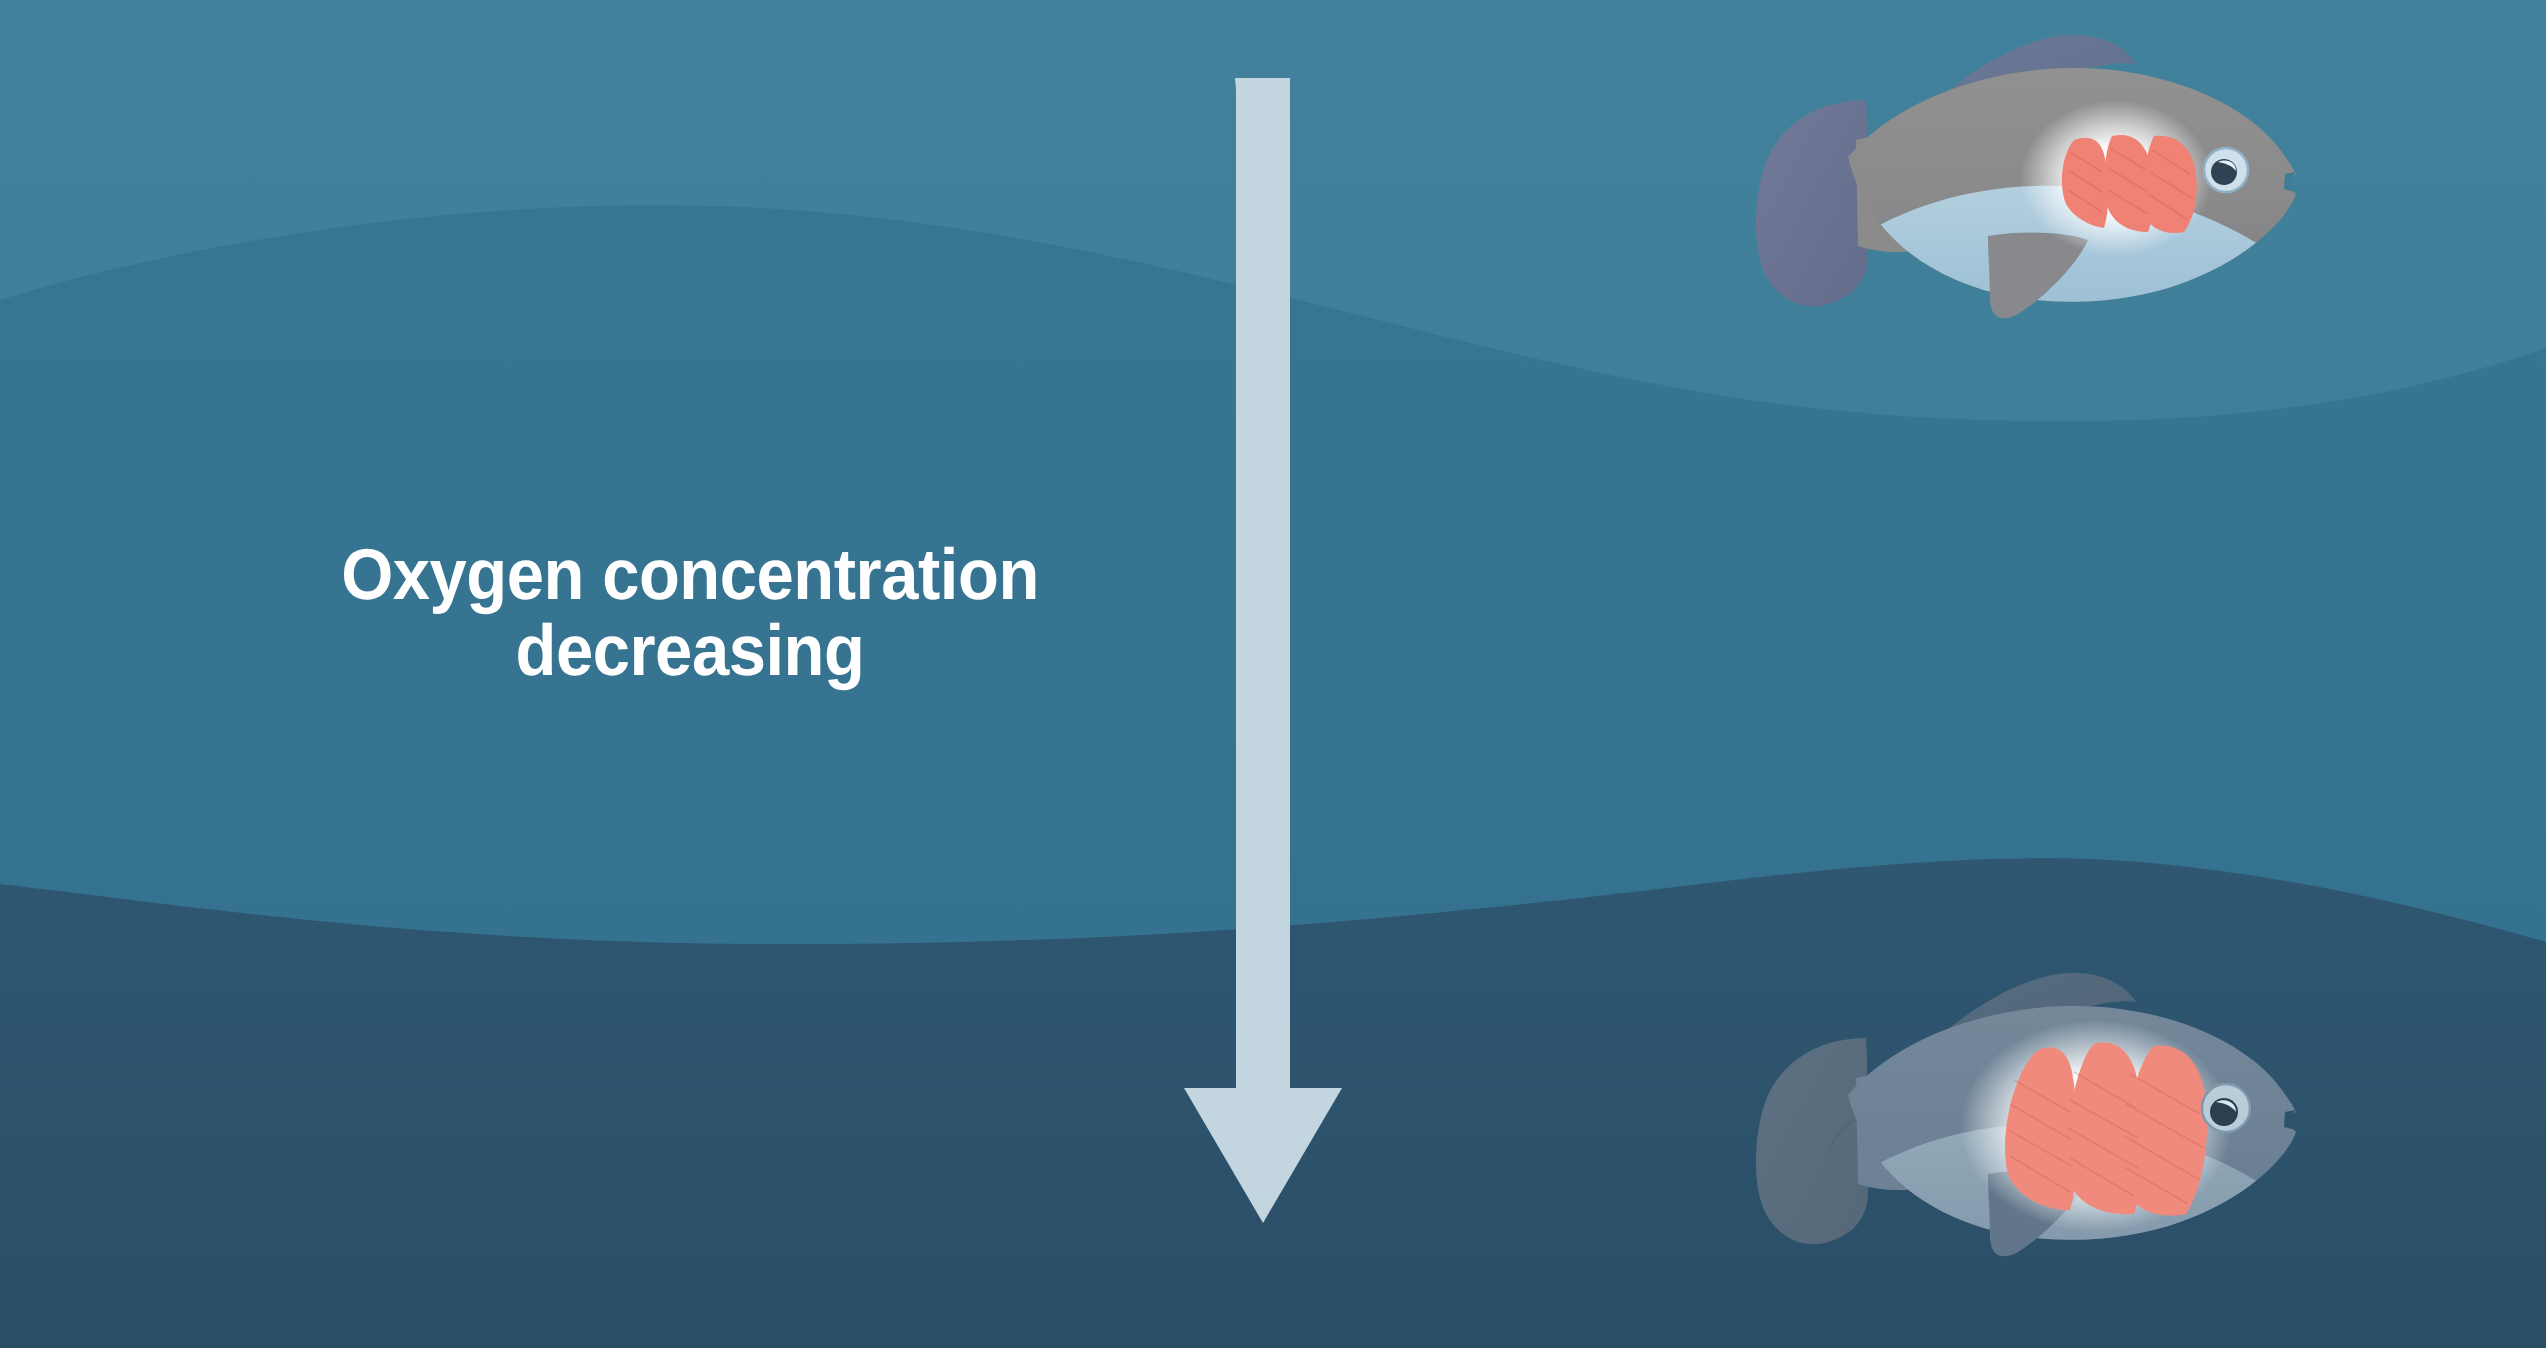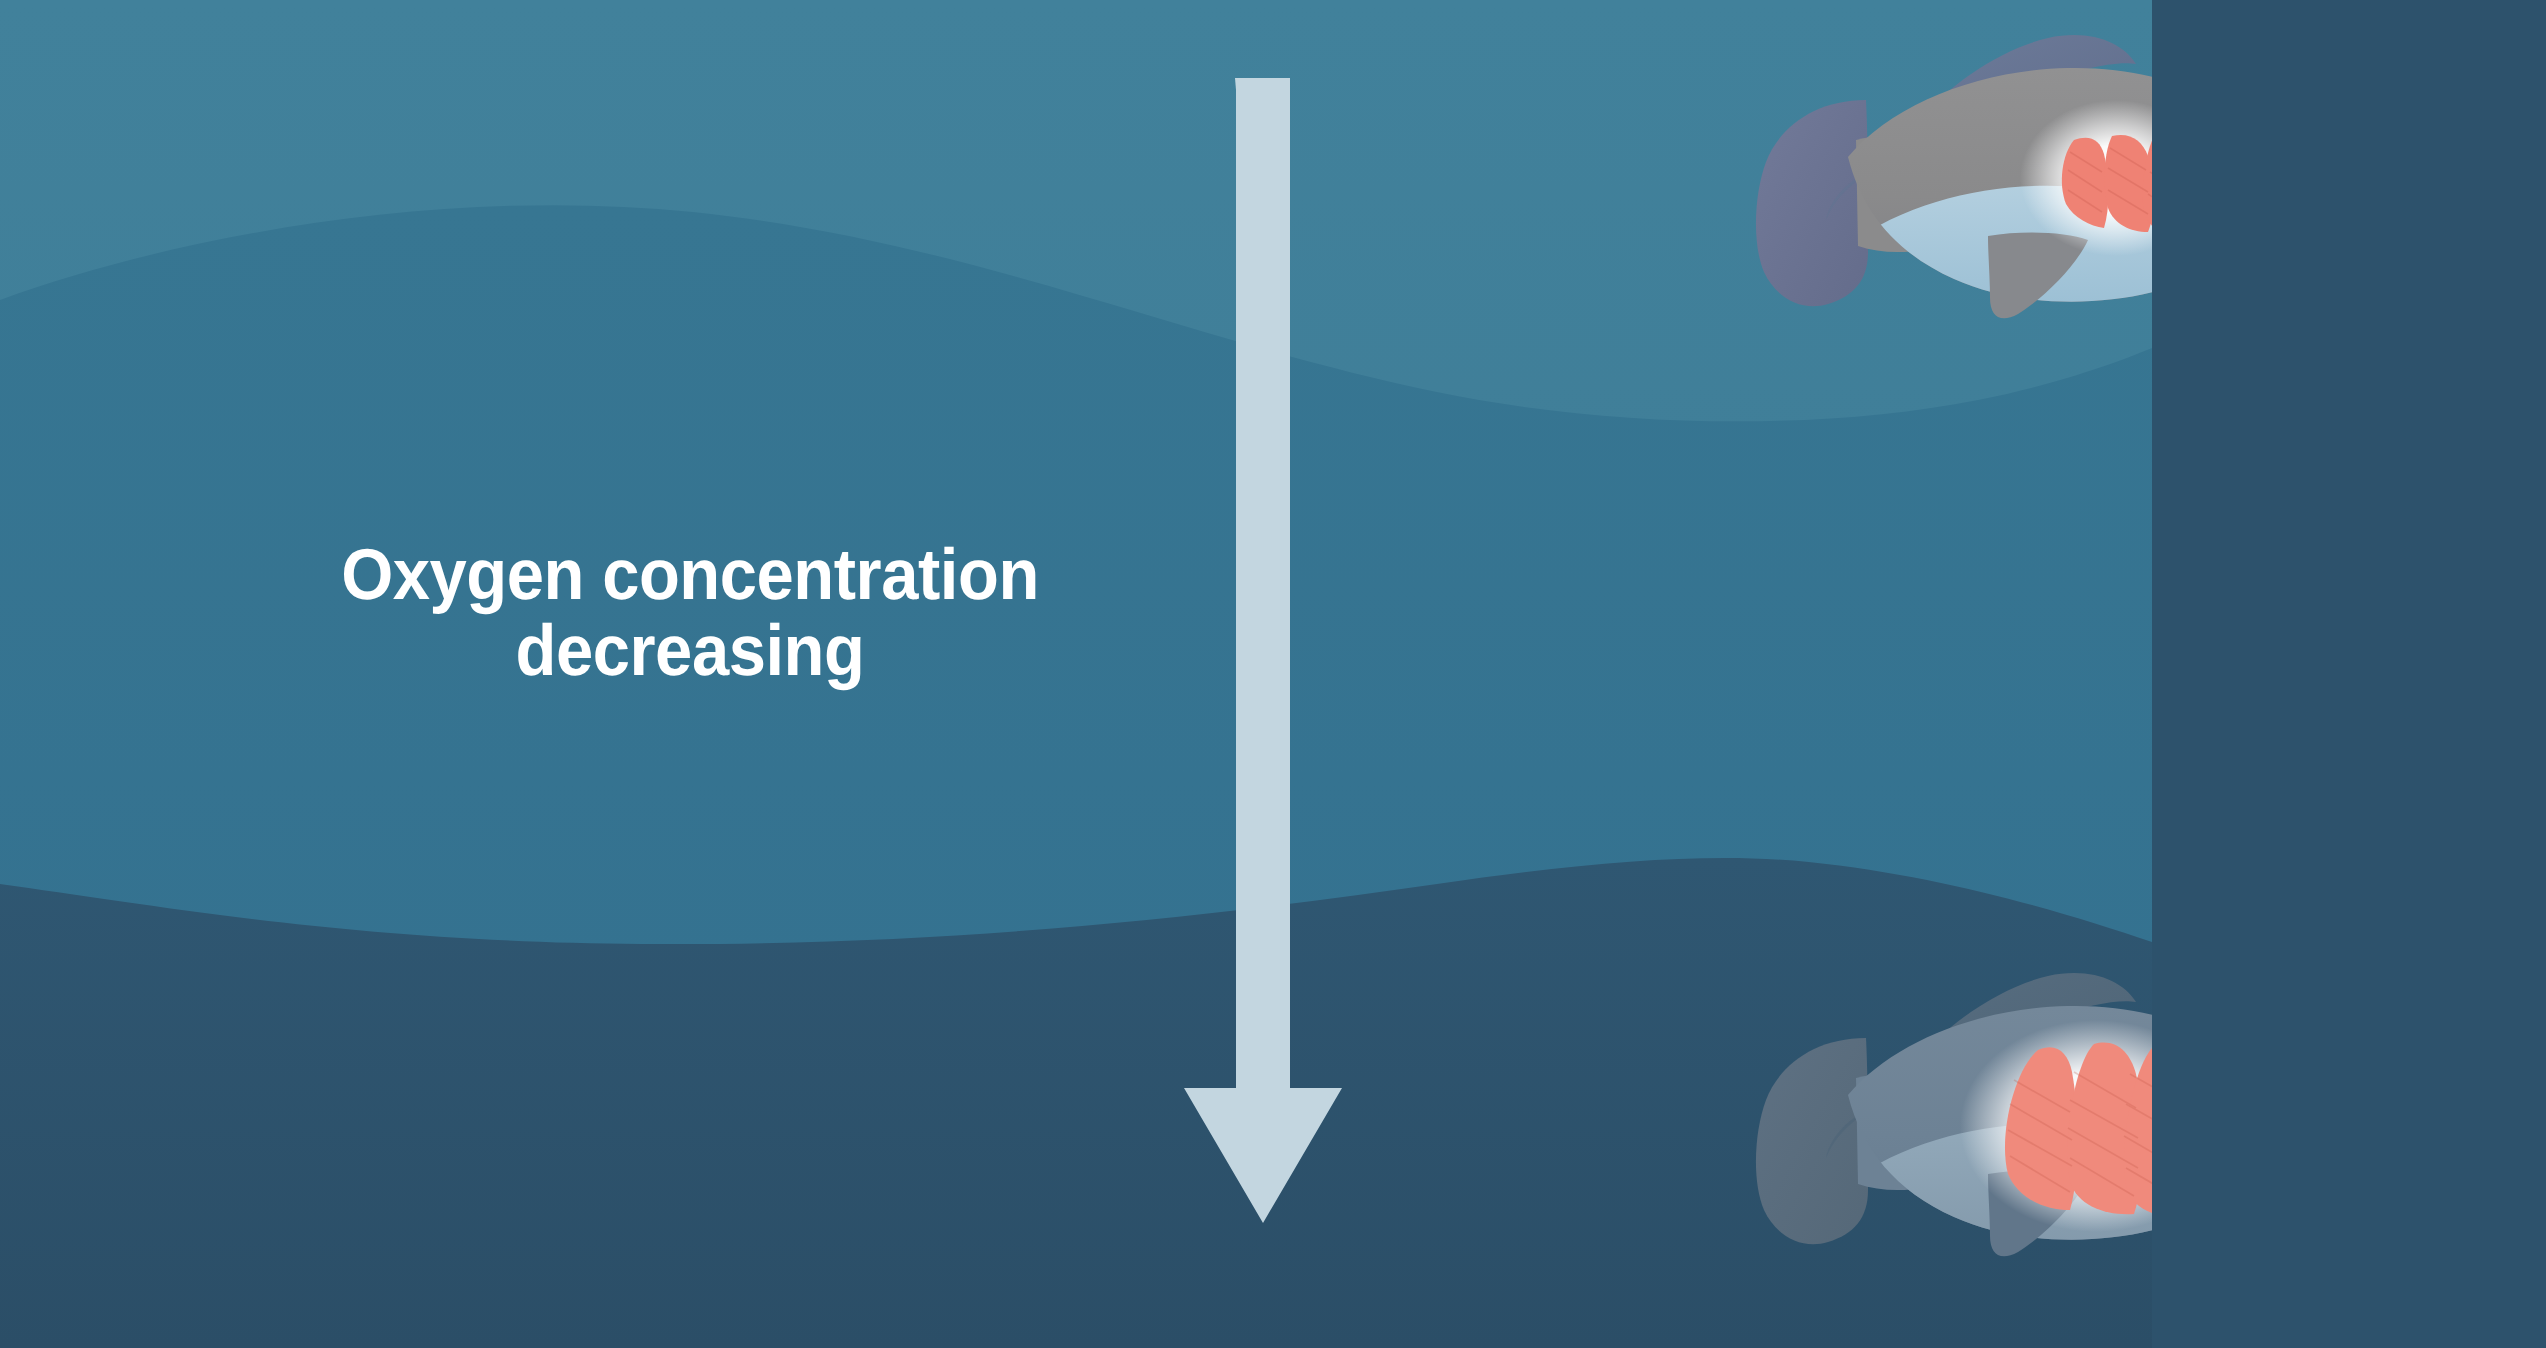--- a/index.html
+++ b/index.html
@@ -3,21 +3,21 @@
 <meta charset="utf-8">
 <title>Oxygen concentration decreasing — fish gill illustration</title>
 <style>
   html, body {
     margin: 0;
     padding: 0;
     background: #2d526c;
   }
   #stage {
     position: relative;
-    width: 2152px;
+    width: 2546px;
     height: 1348px;
     overflow: hidden;
     font-family: "Liberation Sans", "DejaVu Sans", sans-serif;
     background: #3e7c97;
   }
   #water-layers {
     position: absolute;
     inset: 0;
     width: 100%;
     height: 100%;

